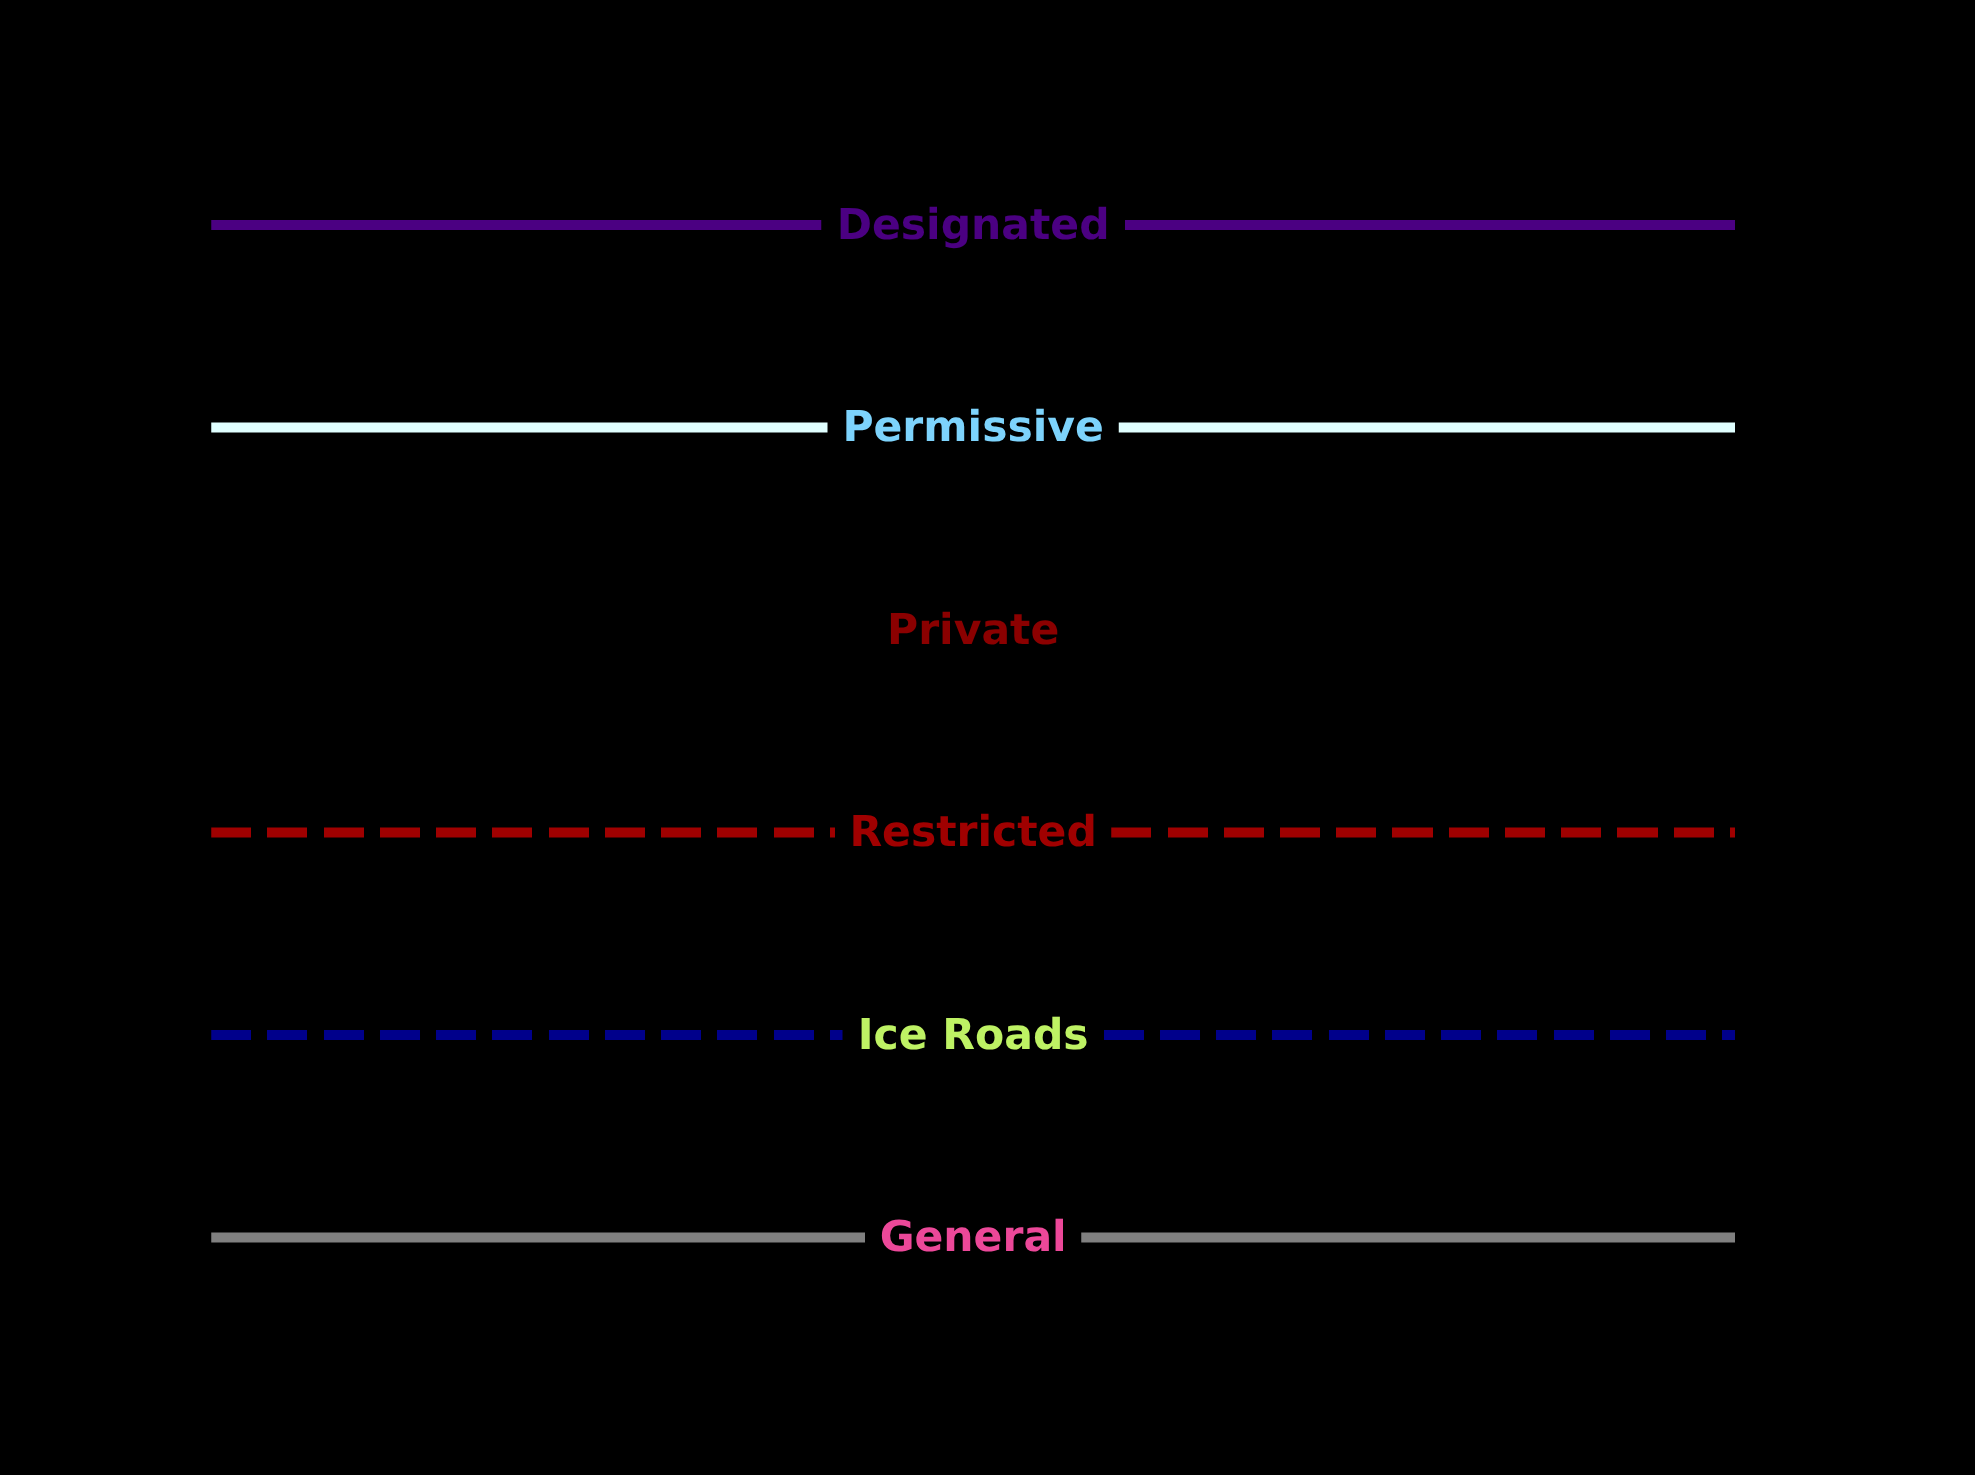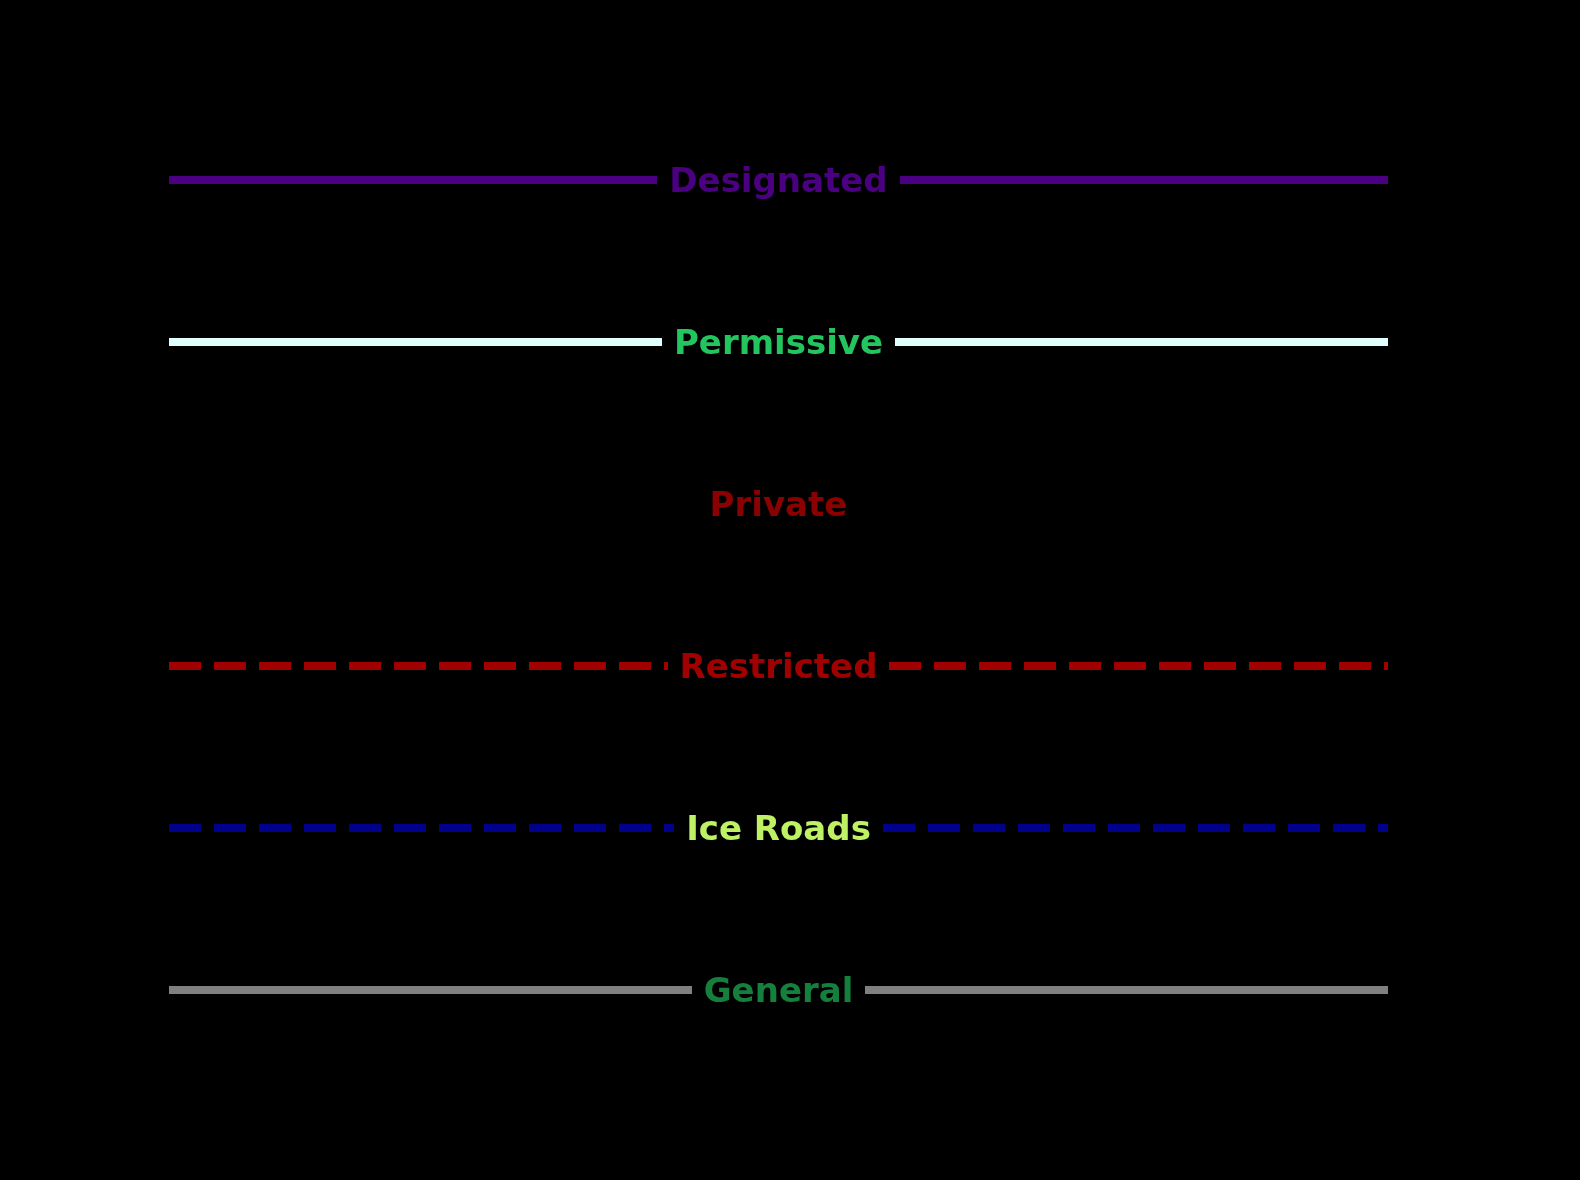--- a/index.html
+++ b/index.html
@@ -48,21 +48,21 @@
 <div id="canvas">
 
   <div class="row" data-item="0">
     <div class="seg" style="background: rgb(75, 0, 130);"></div>
     <div class="label" style="color: rgb(75, 0, 130);">Designated</div>
     <div class="seg" style="background: rgb(75, 0, 130);"></div>
   </div>
 
   <div class="row" data-item="1">
     <div class="seg" style="background: rgb(224, 255, 255);"></div>
-    <div class="label" style="color: #22c55e;">Permissive</div>
+    <div class="label" style="color: #7dd3fc;">Permissive</div>
     <div class="seg" style="background: rgb(224, 255, 255);"></div>
   </div>
 
   <div class="row" data-item="2">
     <div class="seg" style="background: rgb(139, 0, 0);"></div>
     <div class="label" style="color: rgb(139, 0, 0);">Private</div>
     <div class="seg" style="background: rgb(139, 0, 0);"></div>
   </div>
 
   <div class="row" data-item="3">
@@ -72,17 +72,17 @@
   </div>
 
   <div class="row" data-item="4">
     <div class="seg" style="background: repeating-linear-gradient(to right, rgb(0, 0, 139) 0px, rgb(0, 0, 139) 32px, transparent 32px, transparent 45px);"></div>
     <div class="label" style="color: #bef264;">Ice Roads</div>
     <div class="seg" style="background: repeating-linear-gradient(to right, rgb(0, 0, 139) 0px, rgb(0, 0, 139) 32px, transparent 32px, transparent 45px);"></div>
   </div>
 
   <div class="row" data-item="5">
     <div class="seg" style="background: rgb(128, 128, 128);"></div>
-    <div class="label" style="color: #15803d;">General</div>
+    <div class="label" style="color: #ec4899;">General</div>
     <div class="seg" style="background: rgb(128, 128, 128);"></div>
   </div>
 
 </div>
 
 </body></html>

